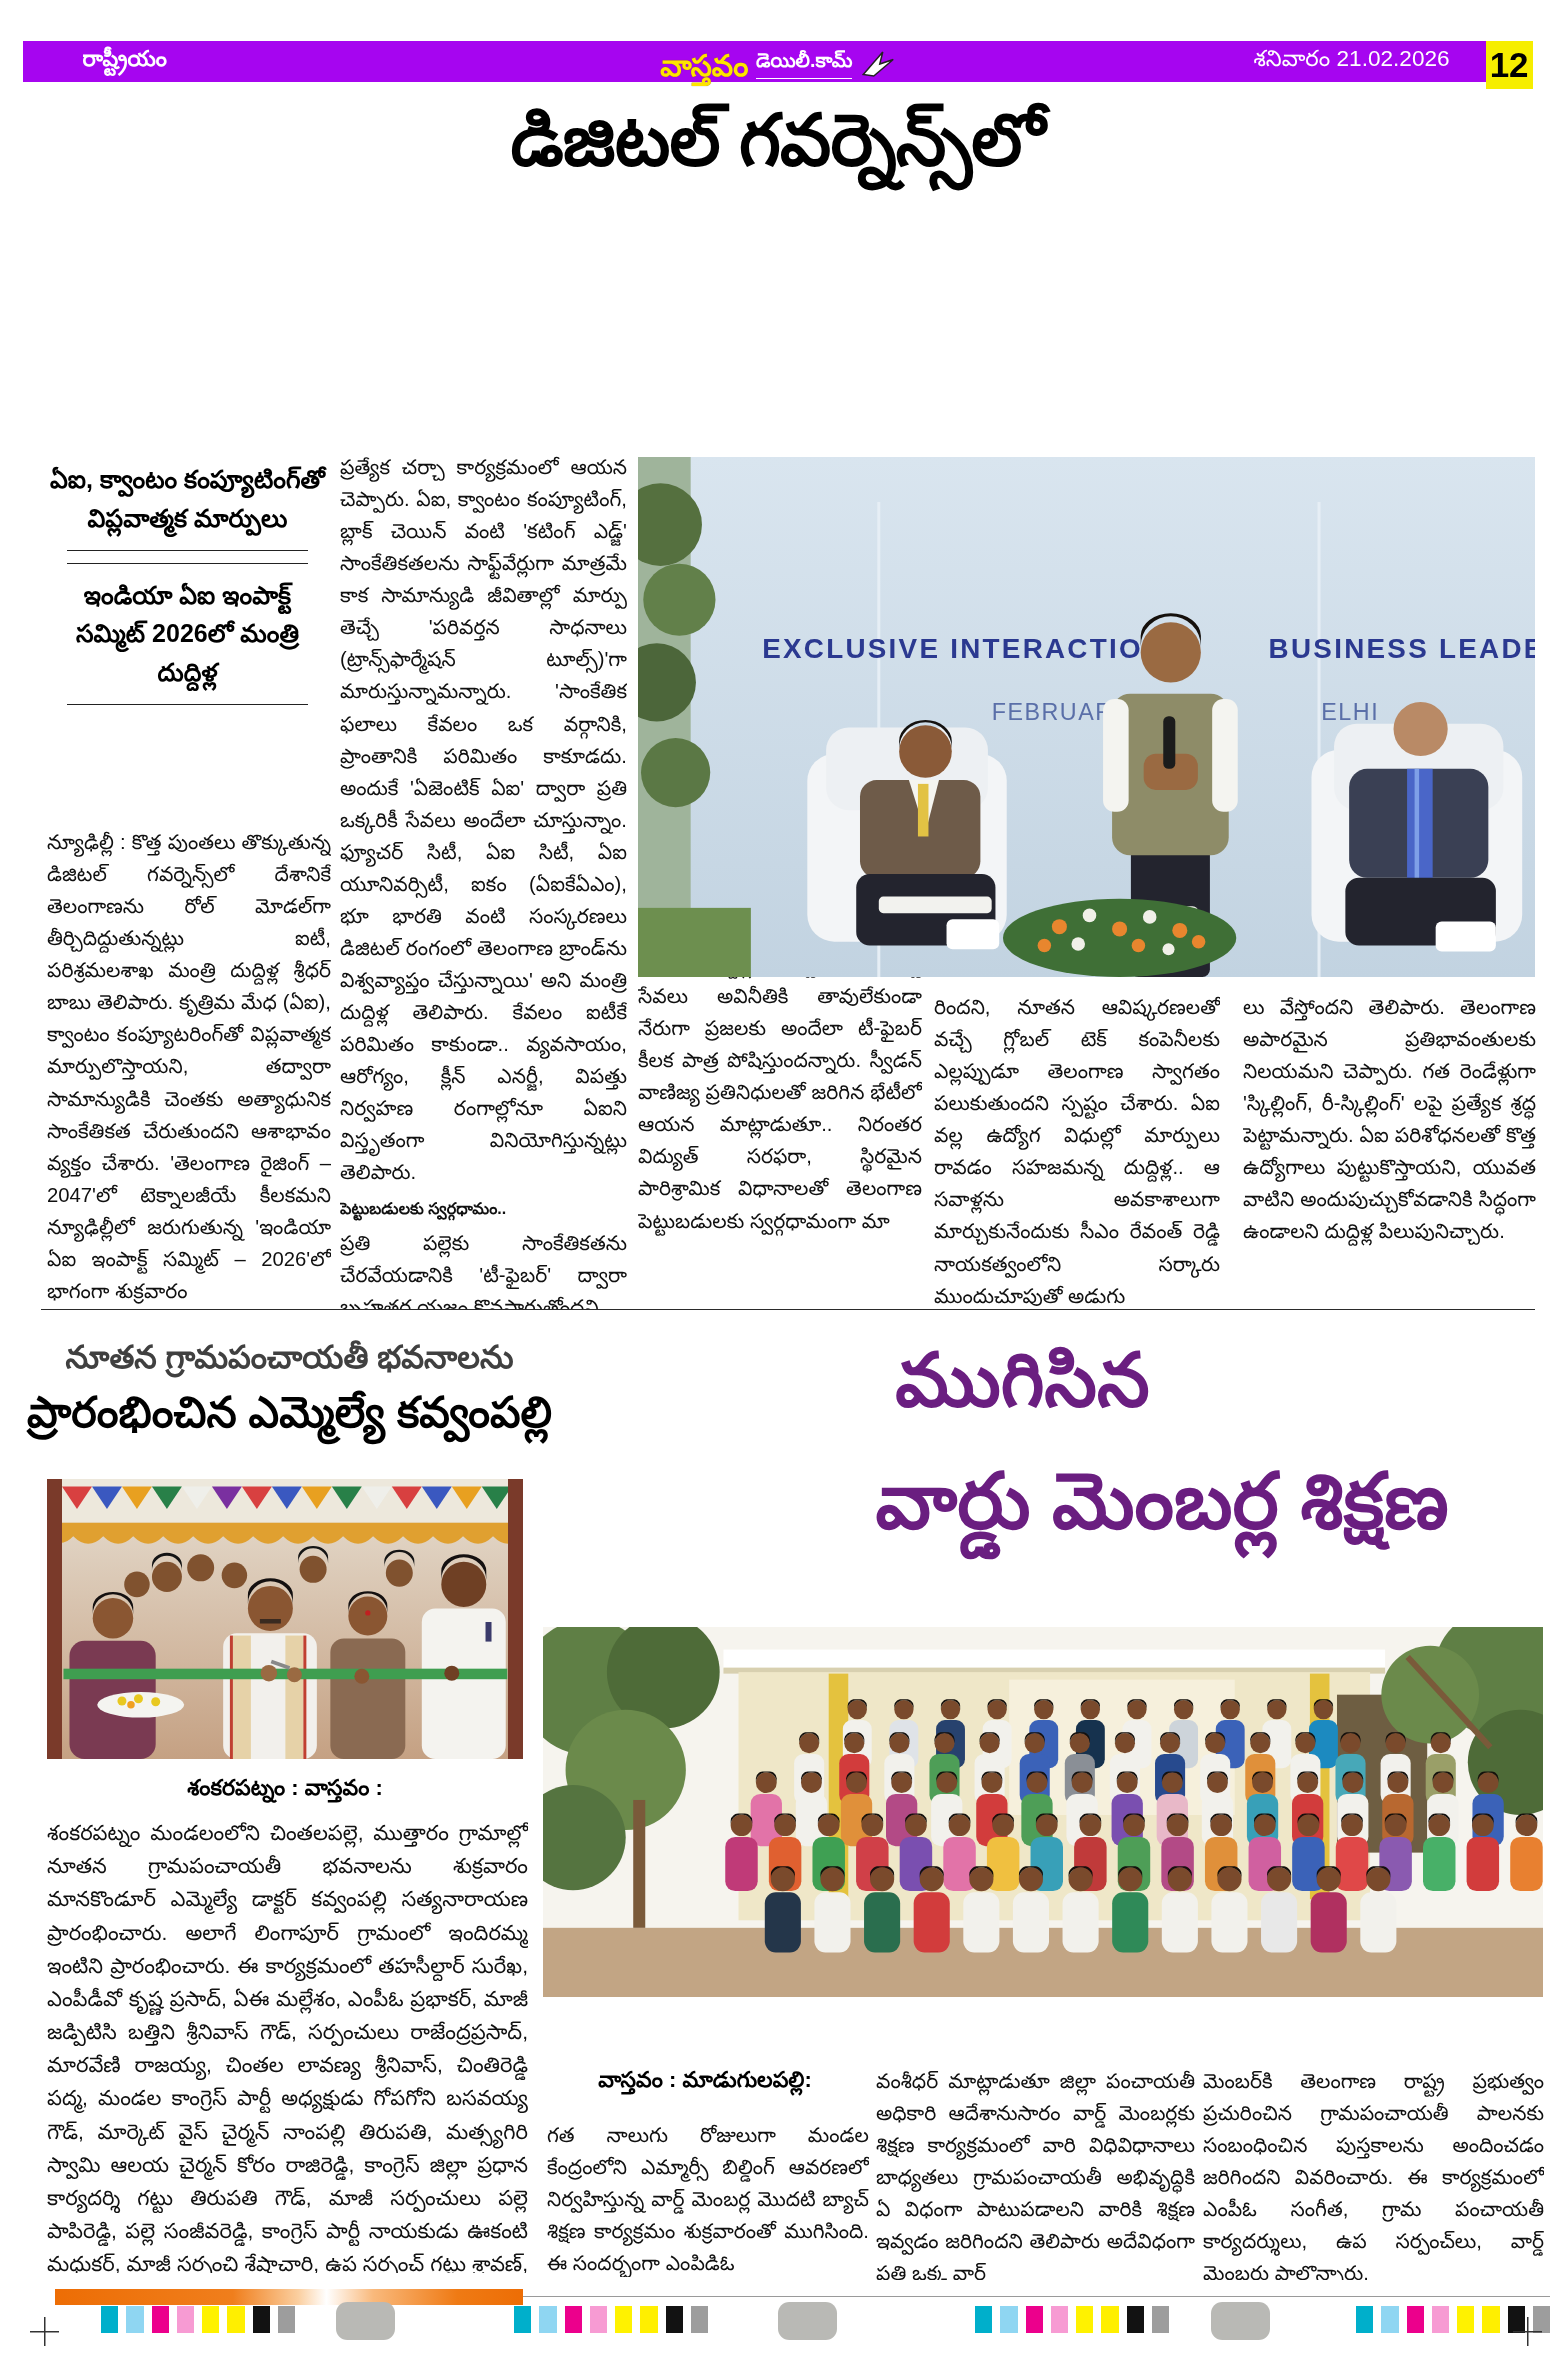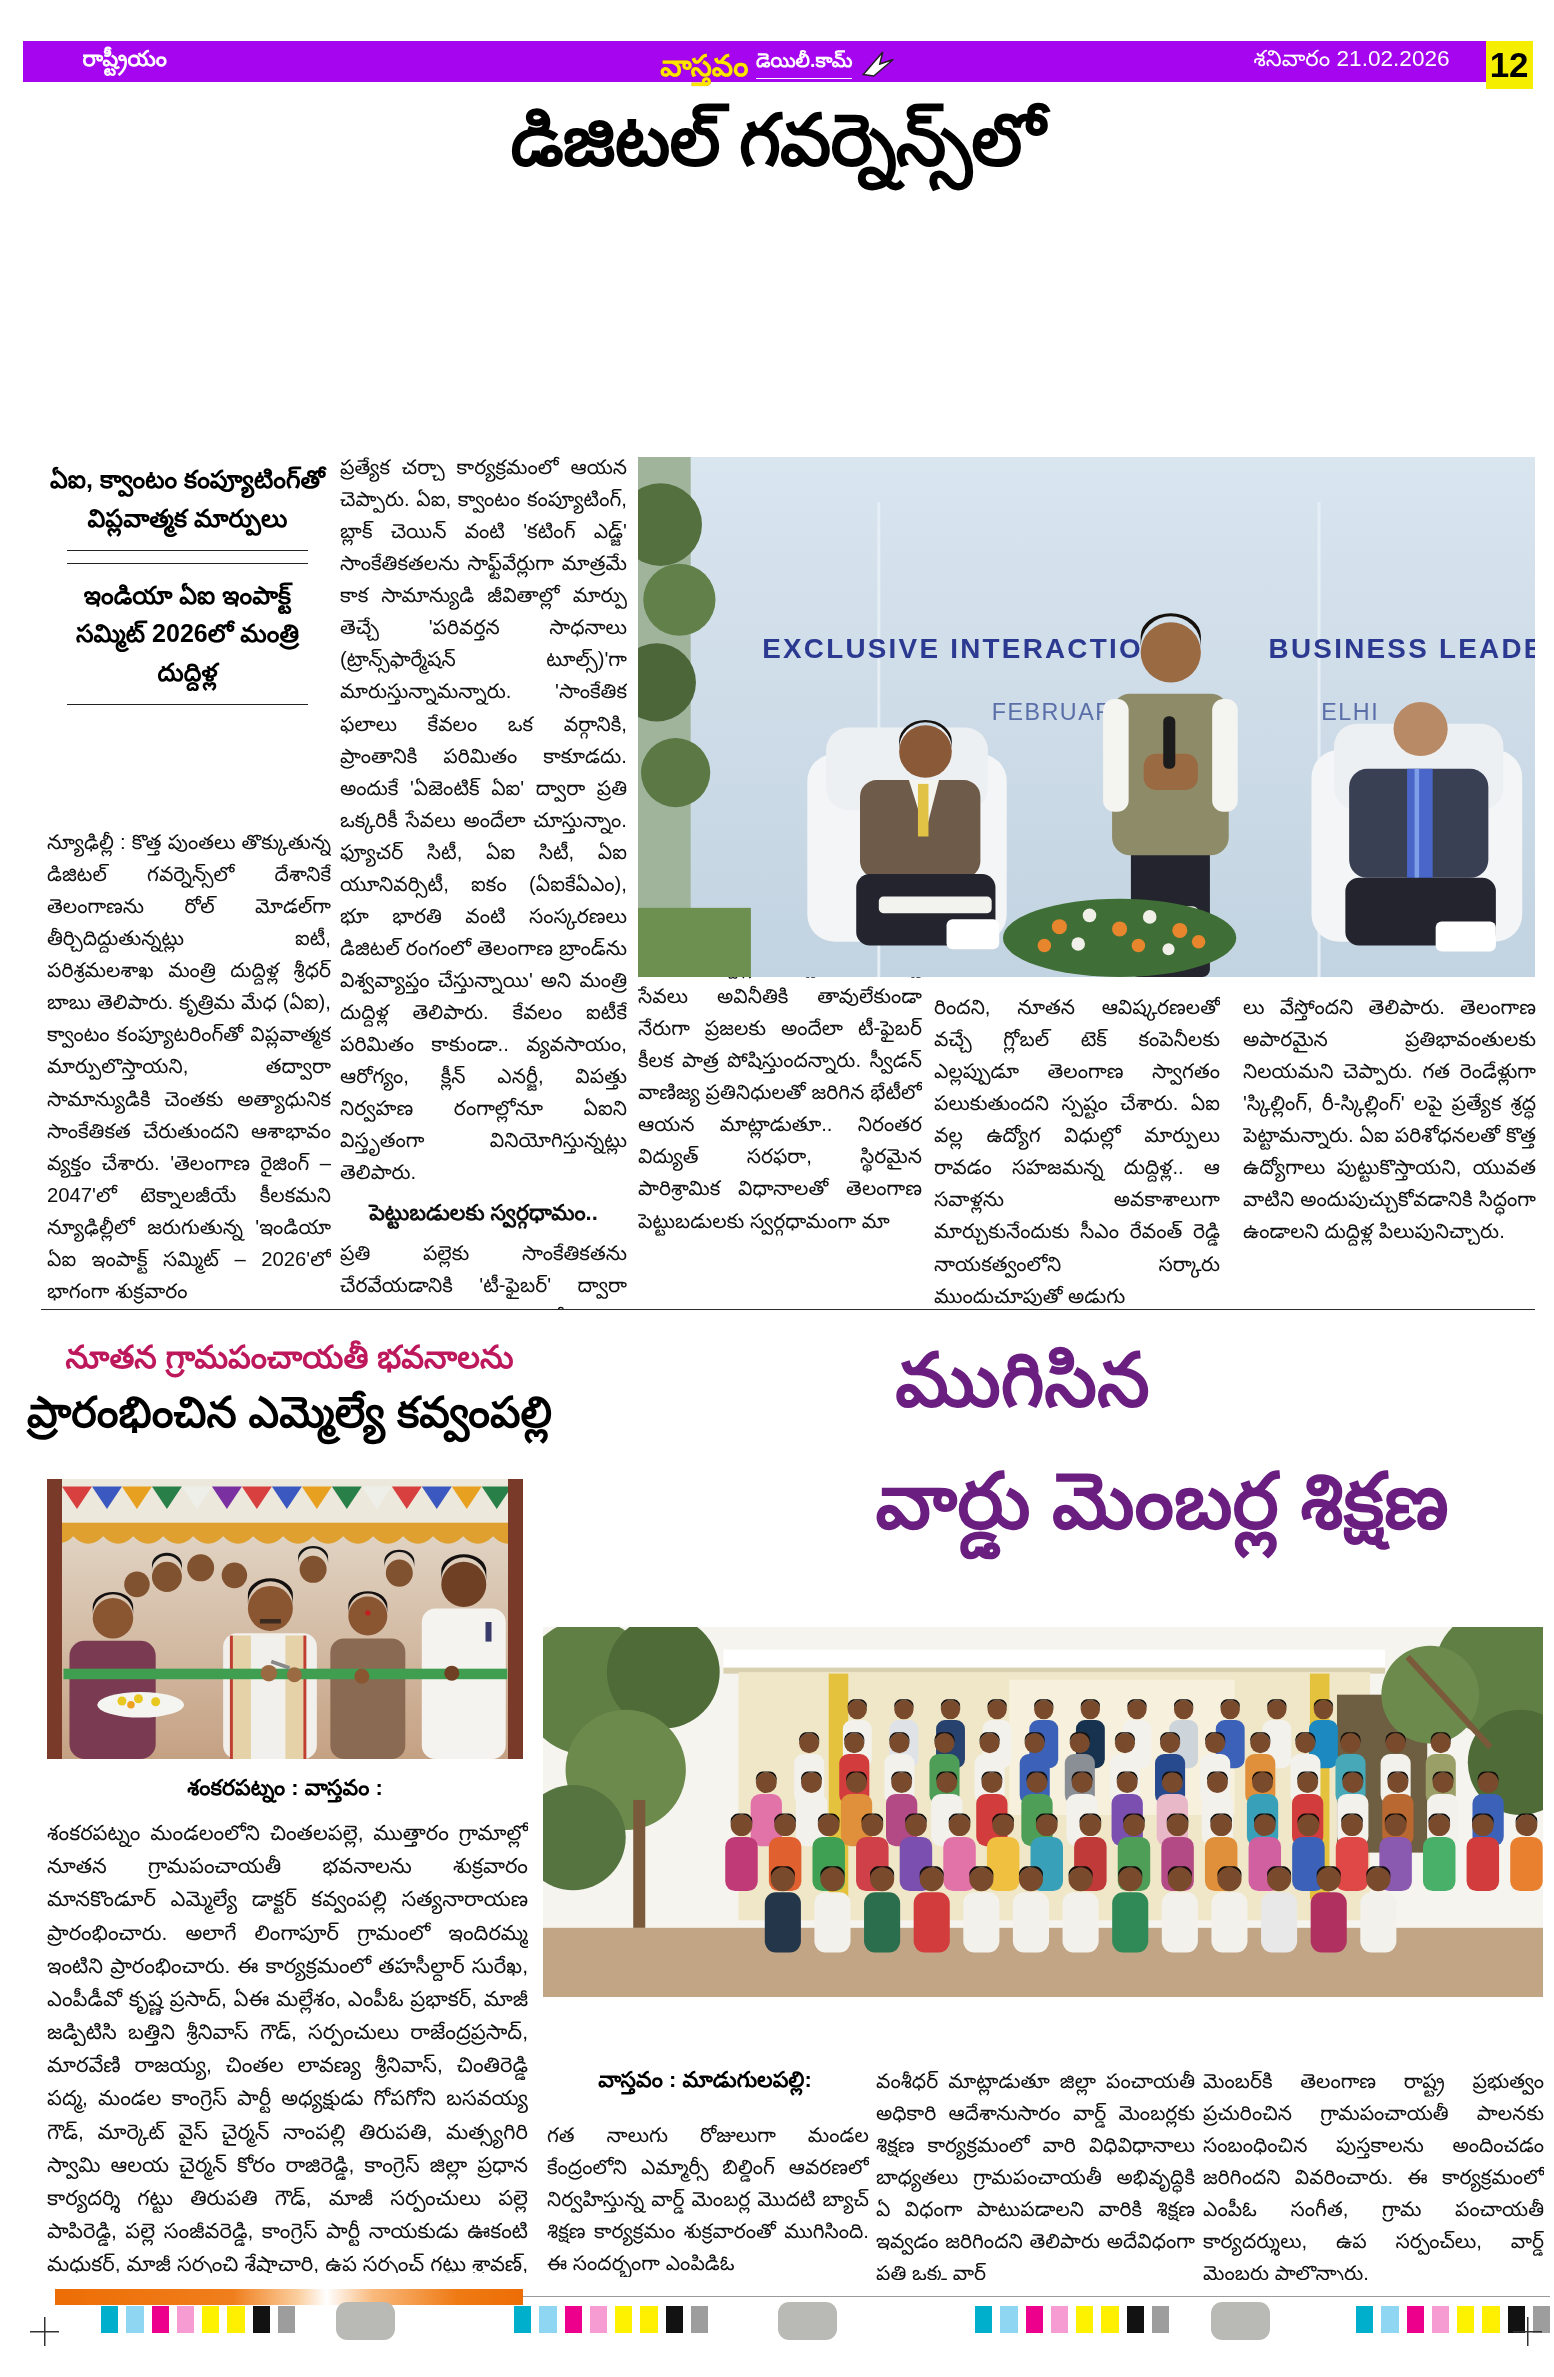--- a/index.html
+++ b/index.html
@@ -24,32 +24,32 @@
   
   .deck{left:47px;top:460px;width:281px;}
   .deck-item{font-size:25px;font-weight:bold;text-align:center;line-height:1.55;color:#000;}
   .deck-rule{width:86%;border-top:1.5px solid #222;margin:12px auto;}
   .bodytext{font-size:20.3px;line-height:1.58;text-align:justify;color:#101010;overflow:hidden;}
   .col1{left:47px;top:826px;width:284px;height:485px;}
   .col2{left:340px;top:451px;width:287px;height:859px;}
   .col3{left:638px;top:948px;width:284px;height:322px;}
   .col4{left:934px;top:991px;width:286px;height:322px;}
   .col5{left:1243px;top:991px;width:293px;height:322px;}
-  .subhead{font-size:22px;font-weight:bold;text-align:center;margin:7.5px 0 6px 0;}
+  .subhead{font-size:16px;font-weight:bold;text-align:left;margin:7.5px 0 6px 0;}
   .dateline{font-size:22px;font-weight:bold;text-align:center;color:#000;}
 
   .photo{position:absolute;overflow:hidden;background:#d8d8d8;}
   .photo svg{display:block;width:100%;height:100%;}
   .photo1{left:638px;top:457px;width:897px;height:520px;}
   .photo2{left:47px;top:1479px;width:476px;height:280px;}
   .photo3{left:543px;top:1627px;width:1000px;height:370px;}
 
   .rule1{left:41px;top:1309px;width:1494px;height:0;border-top:1.5px solid #2a2a2a;}
 
-  .gp-head1{left:22.6px;top:1339px;width:534px;text-align:center;font-size:32px;font-weight:800;color:#be185d;}
+  .gp-head1{left:22.6px;top:1339px;width:534px;text-align:center;font-size:32px;font-weight:800;color:#404040;}
   .gp-head2{left:15px;top:1388px;width:549px;text-align:center;font-size:43px;font-weight:800;color:#000;}
   .tr-head1{left:812px;top:1337px;width:421px;text-align:center;font-size:75px;font-weight:800;color:#6A1E80;}
   .tr-head2{left:782px;top:1456px;width:760px;text-align:center;font-size:78px;font-weight:800;color:#6A1E80;}
 
   .gp-dateline{left:47px;top:1775px;width:476px;}
   .gp-body{left:47px;top:1816px;width:481px;height:457px;font-size:21px;}
   .tr-dateline{left:547px;top:2067px;width:316px;}
   .tr-col1{left:547px;top:2119px;width:322px;height:158px;}
   .tr-col2{left:876px;top:2065px;width:319px;height:215px;}
   .tr-col3{left:1203px;top:2065px;width:341px;height:215px;}

